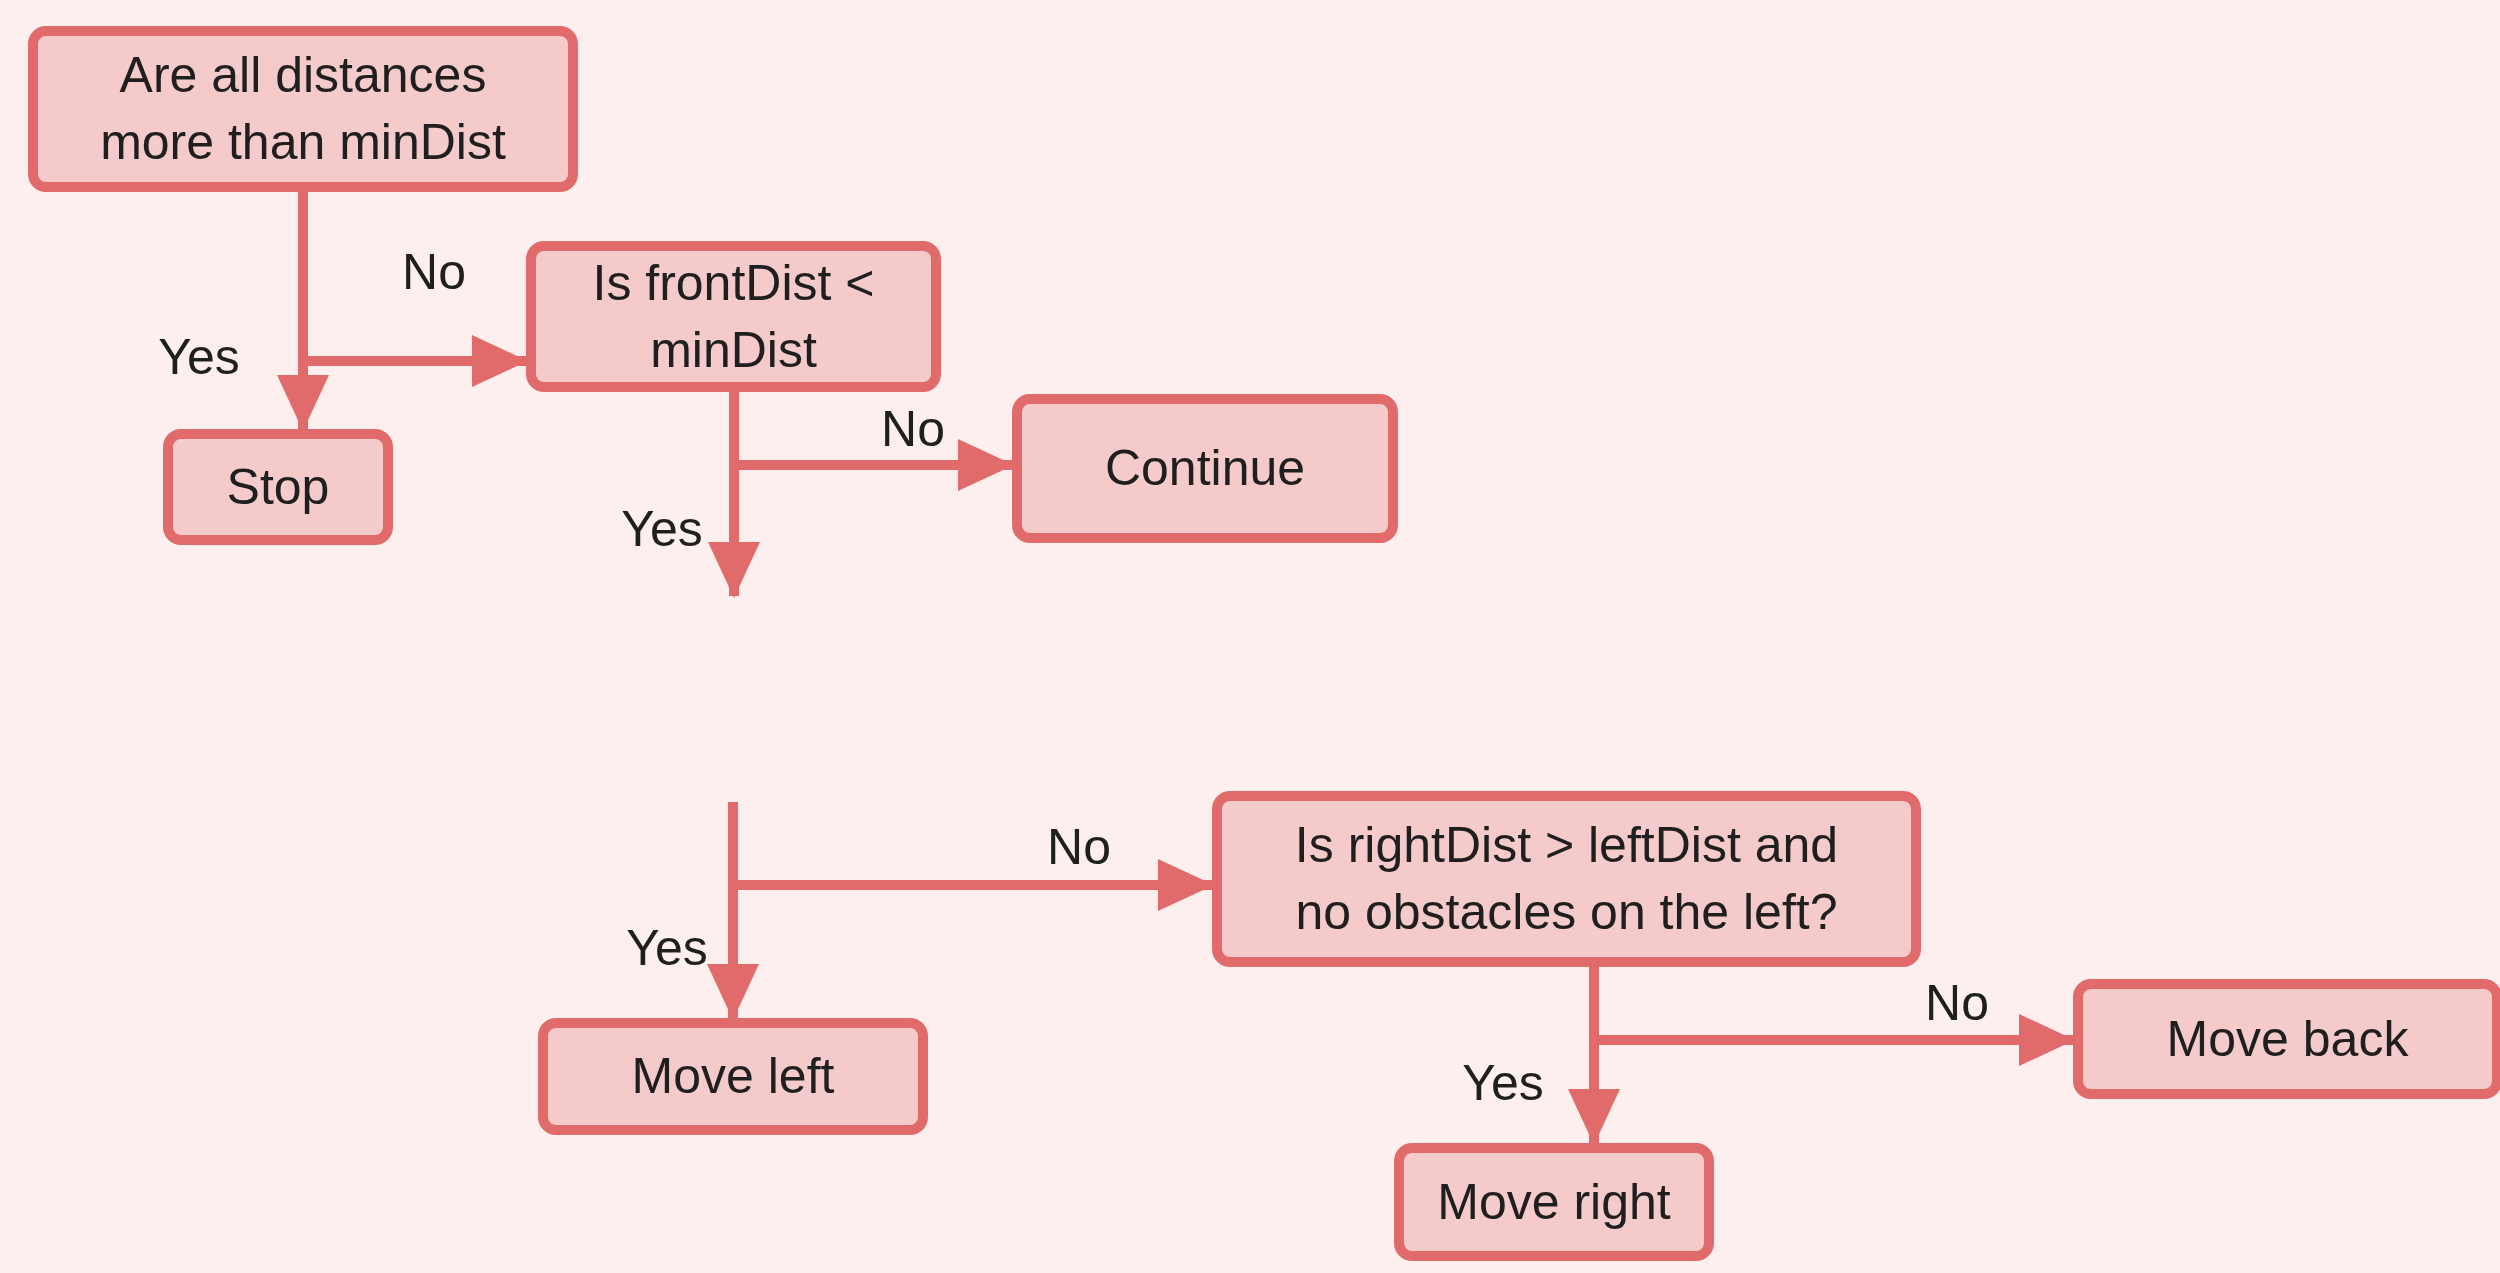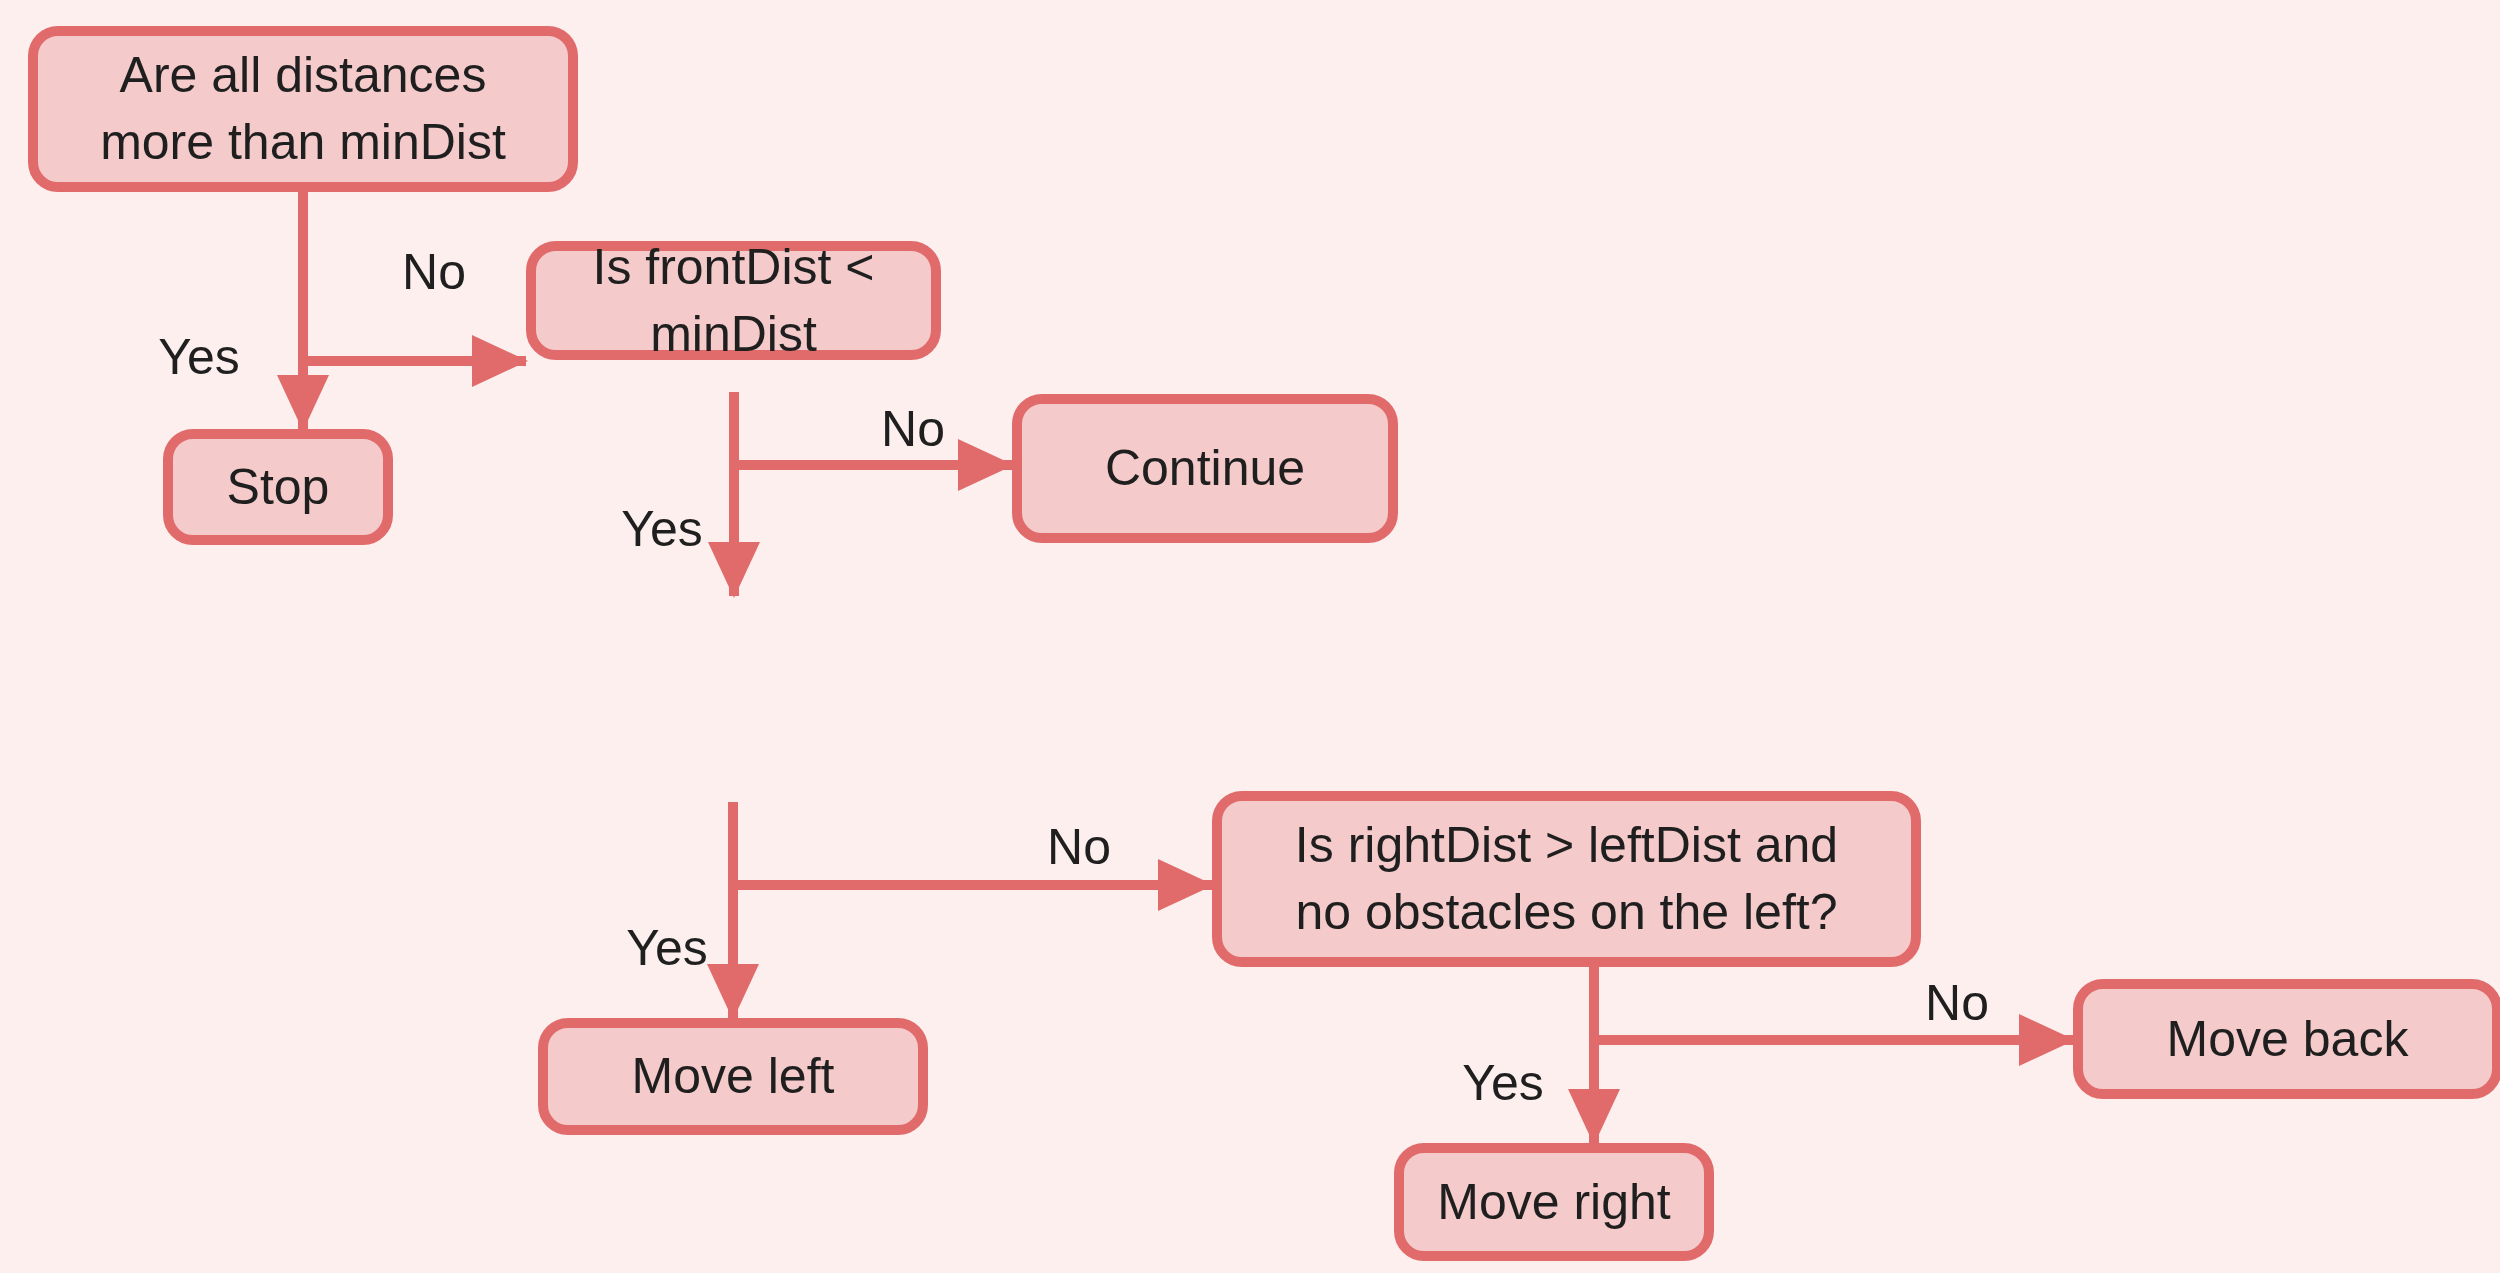--- a/index.html
+++ b/index.html
@@ -36,21 +36,21 @@
   }
   #edge-layer marker path{
     fill:var(--arrow);
     stroke:none;
   }
   .flow-node{
     position:absolute;
     box-sizing:border-box;
     background:var(--node-fill);
     border:10px solid var(--node-border);
-    border-radius:30px;
+    border-radius:18px;
     display:flex;
     flex-direction:column;
     align-items:center;
     justify-content:center;
     text-align:center;
     font-size:50px;
     line-height:1.34;
     color:var(--text);
   }
   .node-line{
@@ -89,21 +89,21 @@
     <div class="edge-label" style="left: 662px; top: 529px;">Yes</div>
     <div class="edge-label" style="left: 913px; top: 429px;">No</div>
     <div class="edge-label" style="left: 667px; top: 948px;">Yes</div>
     <div class="edge-label" style="left: 1079px; top: 847px;">No</div>
     <div class="edge-label" style="left: 1503px; top: 1083px;">Yes</div>
     <div class="edge-label" style="left: 1957px; top: 1003px;">No</div>
     <div class="flow-node" style="left: 28px; top: 26px; width: 550px; height: 166px;">
       <div class="node-line">Are all distances</div>
       <div class="node-line">more than minDist</div>
     </div>
-    <div class="flow-node" style="left: 526px; top: 241px; width: 415px; height: 119px; text-align: right;">
+    <div class="flow-node" style="left: 526px; top: 241px; width: 415px; height: 151px; text-align: right;">
       <div class="node-line">Is frontDist &lt;</div>
       <div class="node-line">minDist</div>
     </div>
     <div class="flow-node" style="left: 163px; top: 429px; width: 230px; height: 116px;">
       <div class="node-line">Stop</div>
     </div>
     <div class="flow-node" style="left: 1012px; top: 394px; width: 386px; height: 149px;">
       <div class="node-line">Continue</div>
     </div>
     <div class="flow-node" style="left: 538px; top: 1018px; width: 390px; height: 117px;">

